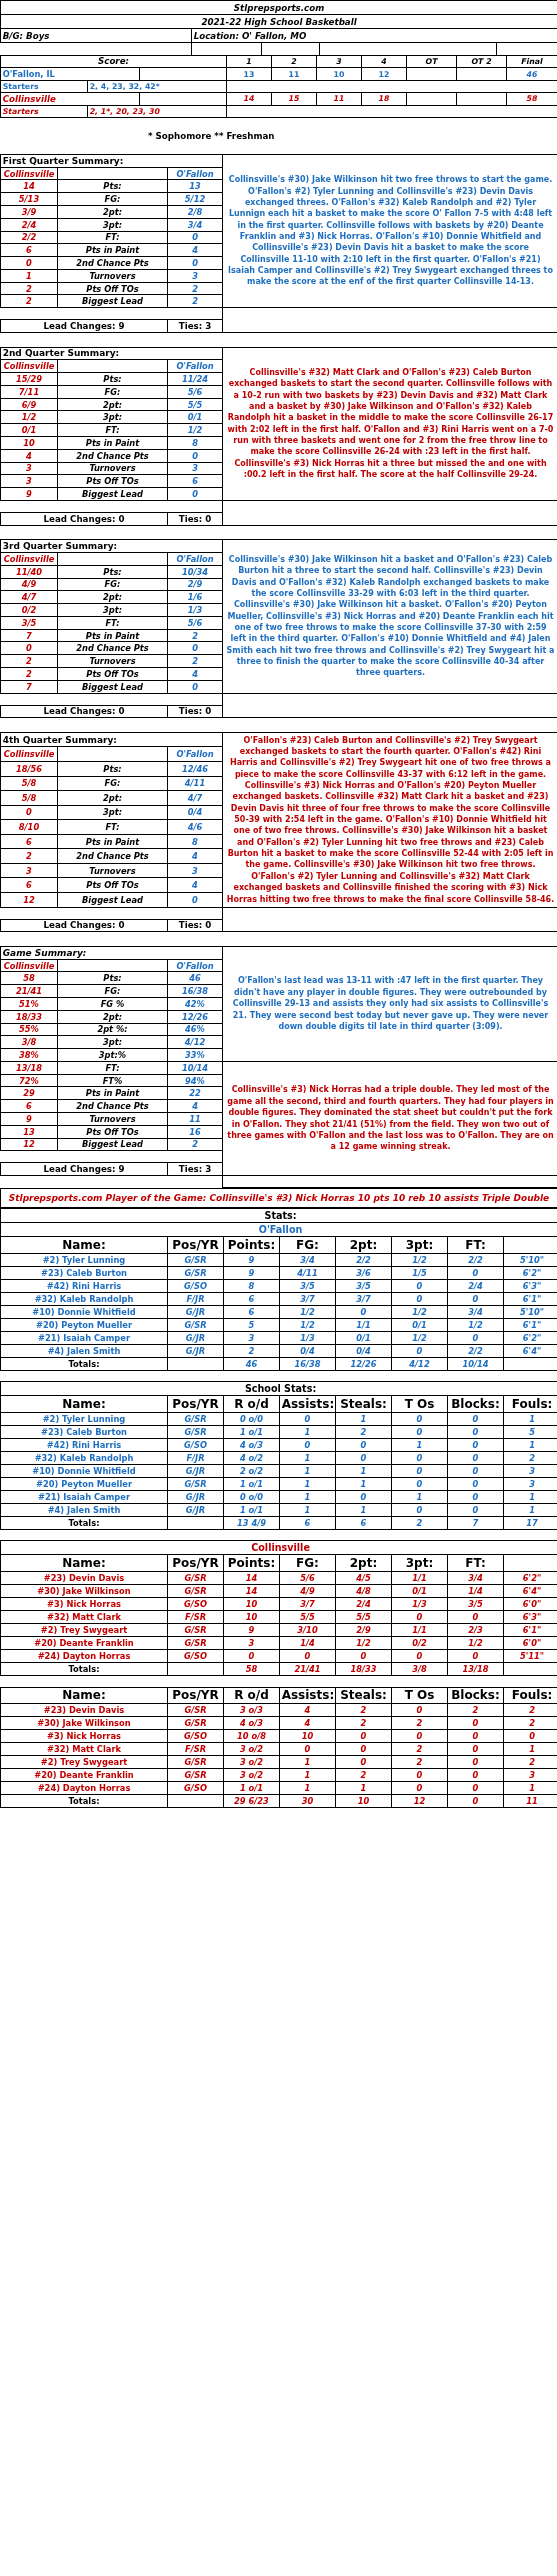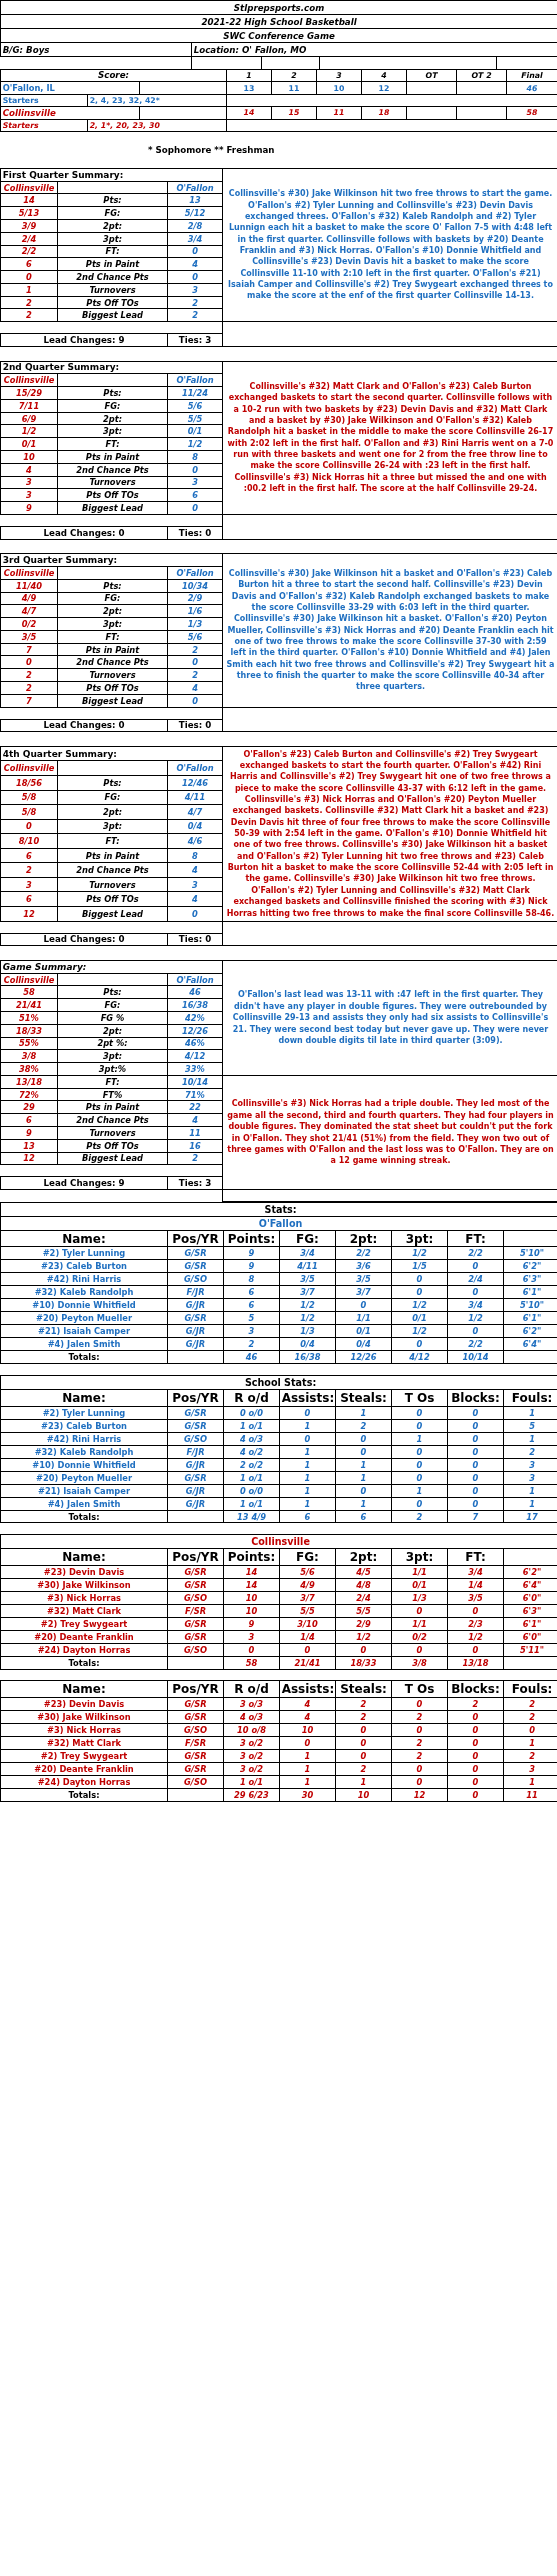--- a/index.html
+++ b/index.html
@@ -73,23 +73,20 @@
         <col style="width:58px">
         <col style="width:61px">
         <col style="width:61px">
       </colgroup>
   <tbody>
         <tr class="banner">
     <td colspan="8">Stlprepsports.com</td>
   </tr>
   <tr class="banner">
     <td colspan="8">2021-22 High School Basketball</td>
-  </tr>
-  <tr class="banner">
-    <td colspan="8">SWC Conference Game</td>
   </tr>
   <tr class="info">
     <td colspan="2" class="l">B/G: Boys</td>
     <td colspan="6" class="l">Location: O' Fallon, MO</td>
   </tr>
   <tr>
     <td colspan="2" class="noL noR" style="border-bottom:none;border-top:none">&nbsp;</td>
     <td style="border-top:none;border-bottom:none">&nbsp;</td>
     <td style="border-top:none;border-bottom:none">&nbsp;</td>
     <td colspan="3" style="border-top:none;border-bottom:none">&nbsp;</td>
@@ -580,21 +577,21 @@
 
   <tr>
     <td class="statnum red">13/18</td>
     <td class="statlbl">FT:</td>
     <td class="statnum blue">10/14</td>
     <td rowspan="9" class="narr red">Collinsville's #3) Nick Horras had a triple double. They led most of the game all the second, third and fourth quarters. They had four players in double figures. They dominated the stat sheet but couldn't put the fork in O'Fallon. They shot 21/41 (51%) from the field. They won two out of three games with O'Fallon and the last loss was to O'Fallon. They are on a 12 game winning streak.</td>
   </tr>
   <tr>
           <td class="statnum red">72%</td>
           <td class="statlbl">FT%</td>
-          <td class="statnum blue">71%</td>
+          <td class="statnum blue">94%</td>
         </tr>
   <tr>
           <td class="statnum red">29</td>
           <td class="statlbl">Pts in Paint</td>
           <td class="statnum blue">22</td>
         </tr>
   <tr>
           <td class="statnum red">6</td>
           <td class="statlbl">2nd Chance Pts</td>
           <td class="statnum blue">4</td>
@@ -623,20 +620,30 @@
     <td colspan="2" style="border:1.7px solid #000;text-align:center;font-weight:bold;font-size:8.7px">Lead Changes: 9</td>
     <td style="border:1.7px solid #000;text-align:center;font-weight:bold;font-size:8.7px">Ties: 3</td>
   </tr>
   <tr class="blank">
           <td colspan="3" style="height:10.4px">&nbsp;</td>
           <td style="border-left:1.7px solid #000;border-right:1.7px solid #000;border-bottom:1.7px solid #000">&nbsp;</td>
         </tr>
 </tbody>
     </table>
 
+<table>
+  <colgroup>
+        <col style="width:557px">
+      </colgroup>
+  <tbody>
+        <tr class="potg">
+    <td>Stlprepsports.com Player of the Game: Collinsville's #3) Nick Horras 10 pts  10 reb 10 assists  Triple Double</td>
+  </tr>
+</tbody>
+    </table>
 
 <table>
   <colgroup>
         <col style="width:167px">
         <col style="width:56px">
         <col style="width:56px">
         <col style="width:56px">
         <col style="width:56px">
         <col style="width:56px">
         <col style="width:56px">

